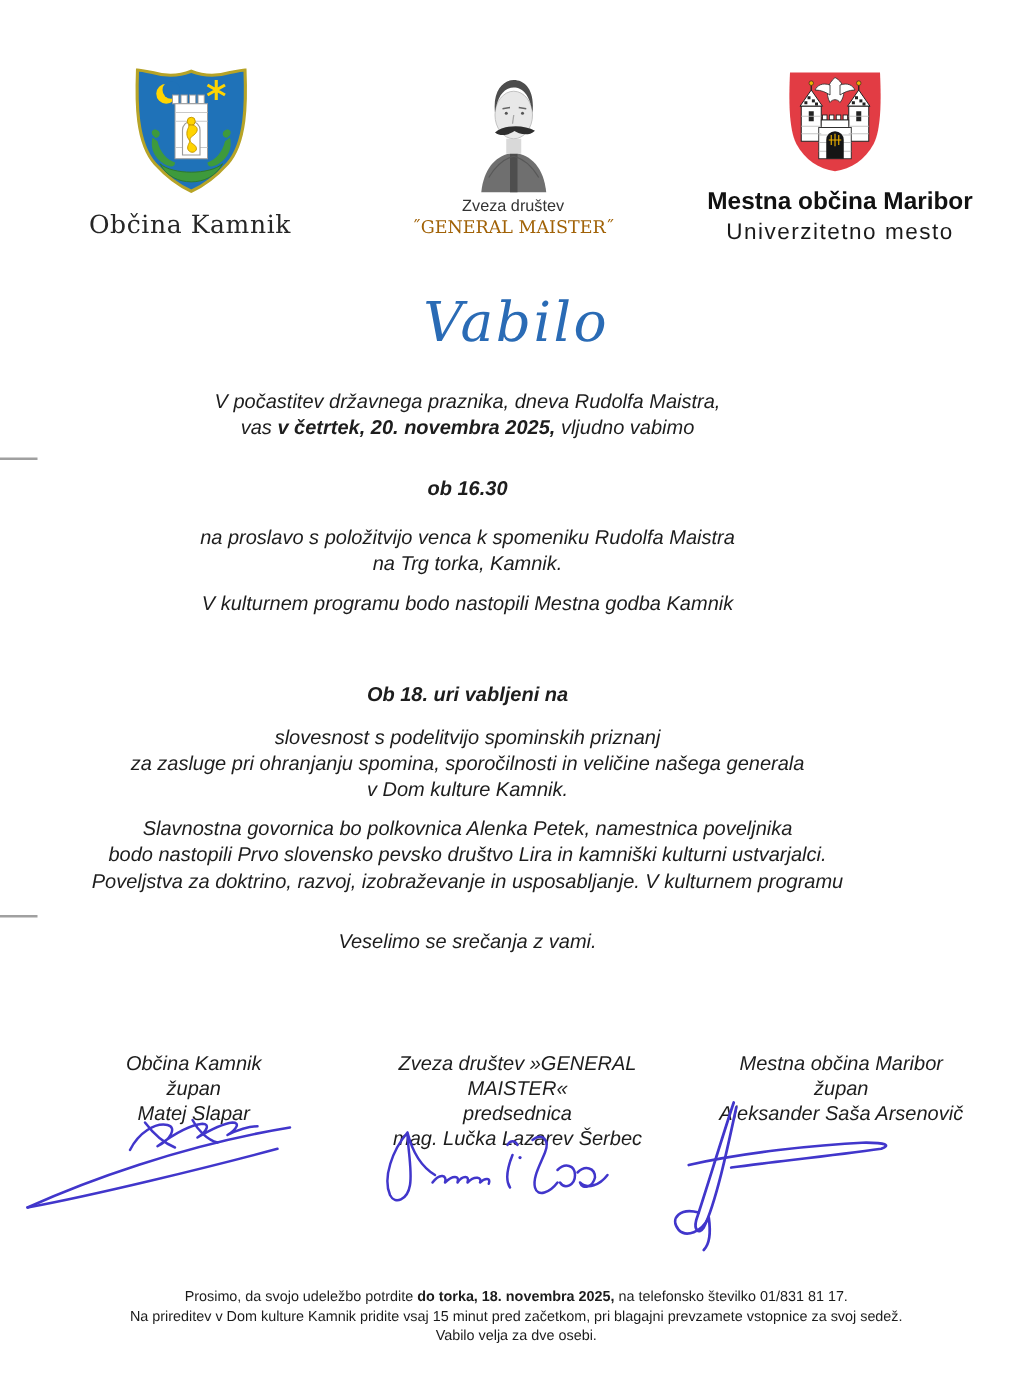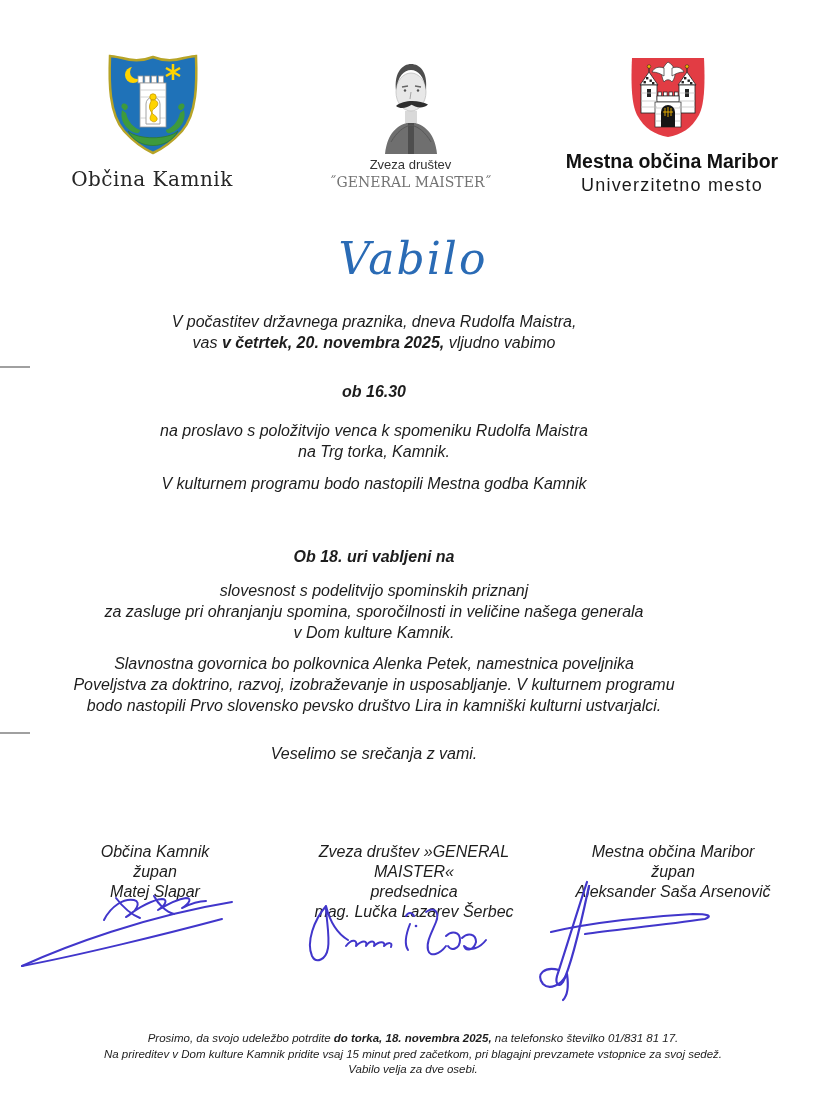--- a/index.html
+++ b/index.html
@@ -16,21 +16,21 @@
   .center{text-align:center;}
 
   
   .kamnik-label{
     left:42px;top:167px;width:220px;
     font-family:"DejaVu Serif",serif;
     font-size:20px;color:#262626;letter-spacing:.5px;
   }
   .maister-caption{left:318px;top:157px;width:185px;}
   .maister-line1{font-size:13px;color:#333;}
-  .maister-line2{font-family:"DejaVu Serif",serif;font-size:14px;color:#737373;margin-top:2px;}
+  .maister-line2{font-family:"DejaVu Serif",serif;font-size:14px;color:#a16207;margin-top:2px;}
   .maribor-caption{left:548px;top:150px;width:248px;}
   .maribor-line1{font-size:19.5px;font-weight:bold;color:#111;}
   .maribor-line2{font-size:18px;color:#1a1a1a;letter-spacing:1.2px;margin-top:2px;}
 
   
   .title{
     left:0;top:233px;width:826px;
     font-family:"DejaVu Serif",serif;
     font-style:italic;
     font-size:44px;
@@ -55,21 +55,21 @@
   }
   .sig-svg{position:absolute;}
   .ink{stroke:#4136cb;fill:none;stroke-linecap:round;stroke-linejoin:round;}
 
   
   .fold-mark{left:0;width:30px;height:2px;background:#a0a0a0;}
 
   
   .footer{
     left:0;top:1031px;width:826px;
-    font-style:italic;font-size:11.5px;line-height:15.5px;color:#1c1c1c;
+    font-size:11.5px;line-height:15.5px;color:#1c1c1c;
   }
 </style>
 </head>
 <body>
 
 <div class="page">
 
   <svg class="abs" style="left:106px;top:52px;" width="94" height="104" viewBox="0 0 94 104">
     <path d="M47 5 C57 9 68 9 78 6 C83 5 88 4 90 4 C91 30 91 62 76 79 C66 90 56 97 47 101 C38 97 28 90 18 79 C3 62 3 30 4 4 C6 4 11 5 16 6 C26 9 37 9 47 5 Z" fill="#1f72b8" stroke="#b7a427" stroke-width="2.5"></path>
 
@@ -189,22 +189,22 @@
   <div class="abs center body-text bold" style="top:546px;">Ob 18. uri vabljeni na</div>
 
   <div class="abs center body-text" style="top:580px;">
     <div>slovesnost s podelitvijo spominskih priznanj</div>
     <div>za zasluge pri ohranjanju spomina, sporočilnosti in veličine našega generala</div>
     <div>v Dom kulture Kamnik.</div>
   </div>
 
   <div class="abs center body-text" style="top:653px;">
     <div>Slavnostna govornica bo polkovnica Alenka Petek, namestnica poveljnika</div>
+    <div>bodo nastopili Prvo slovensko pevsko društvo Lira in kamniški kulturni ustvarjalci.</div>
     <div>Poveljstva za doktrino, razvoj, izobraževanje in usposabljanje. V kulturnem programu</div>
-    <div>bodo nastopili Prvo slovensko pevsko društvo Lira in kamniški kulturni ustvarjalci.</div>
   </div>
 
   <div class="abs center body-text" style="top:743px;">Veselimo se srečanja z vami.</div>
 
   <div class="abs sig-block" style="left:30px;width:250px;">
     <div>Občina Kamnik</div>
     <div>župan</div>
     <div>Matej Slapar</div>
   </div>
   <div class="abs sig-block" style="left:283px;width:262px;">

